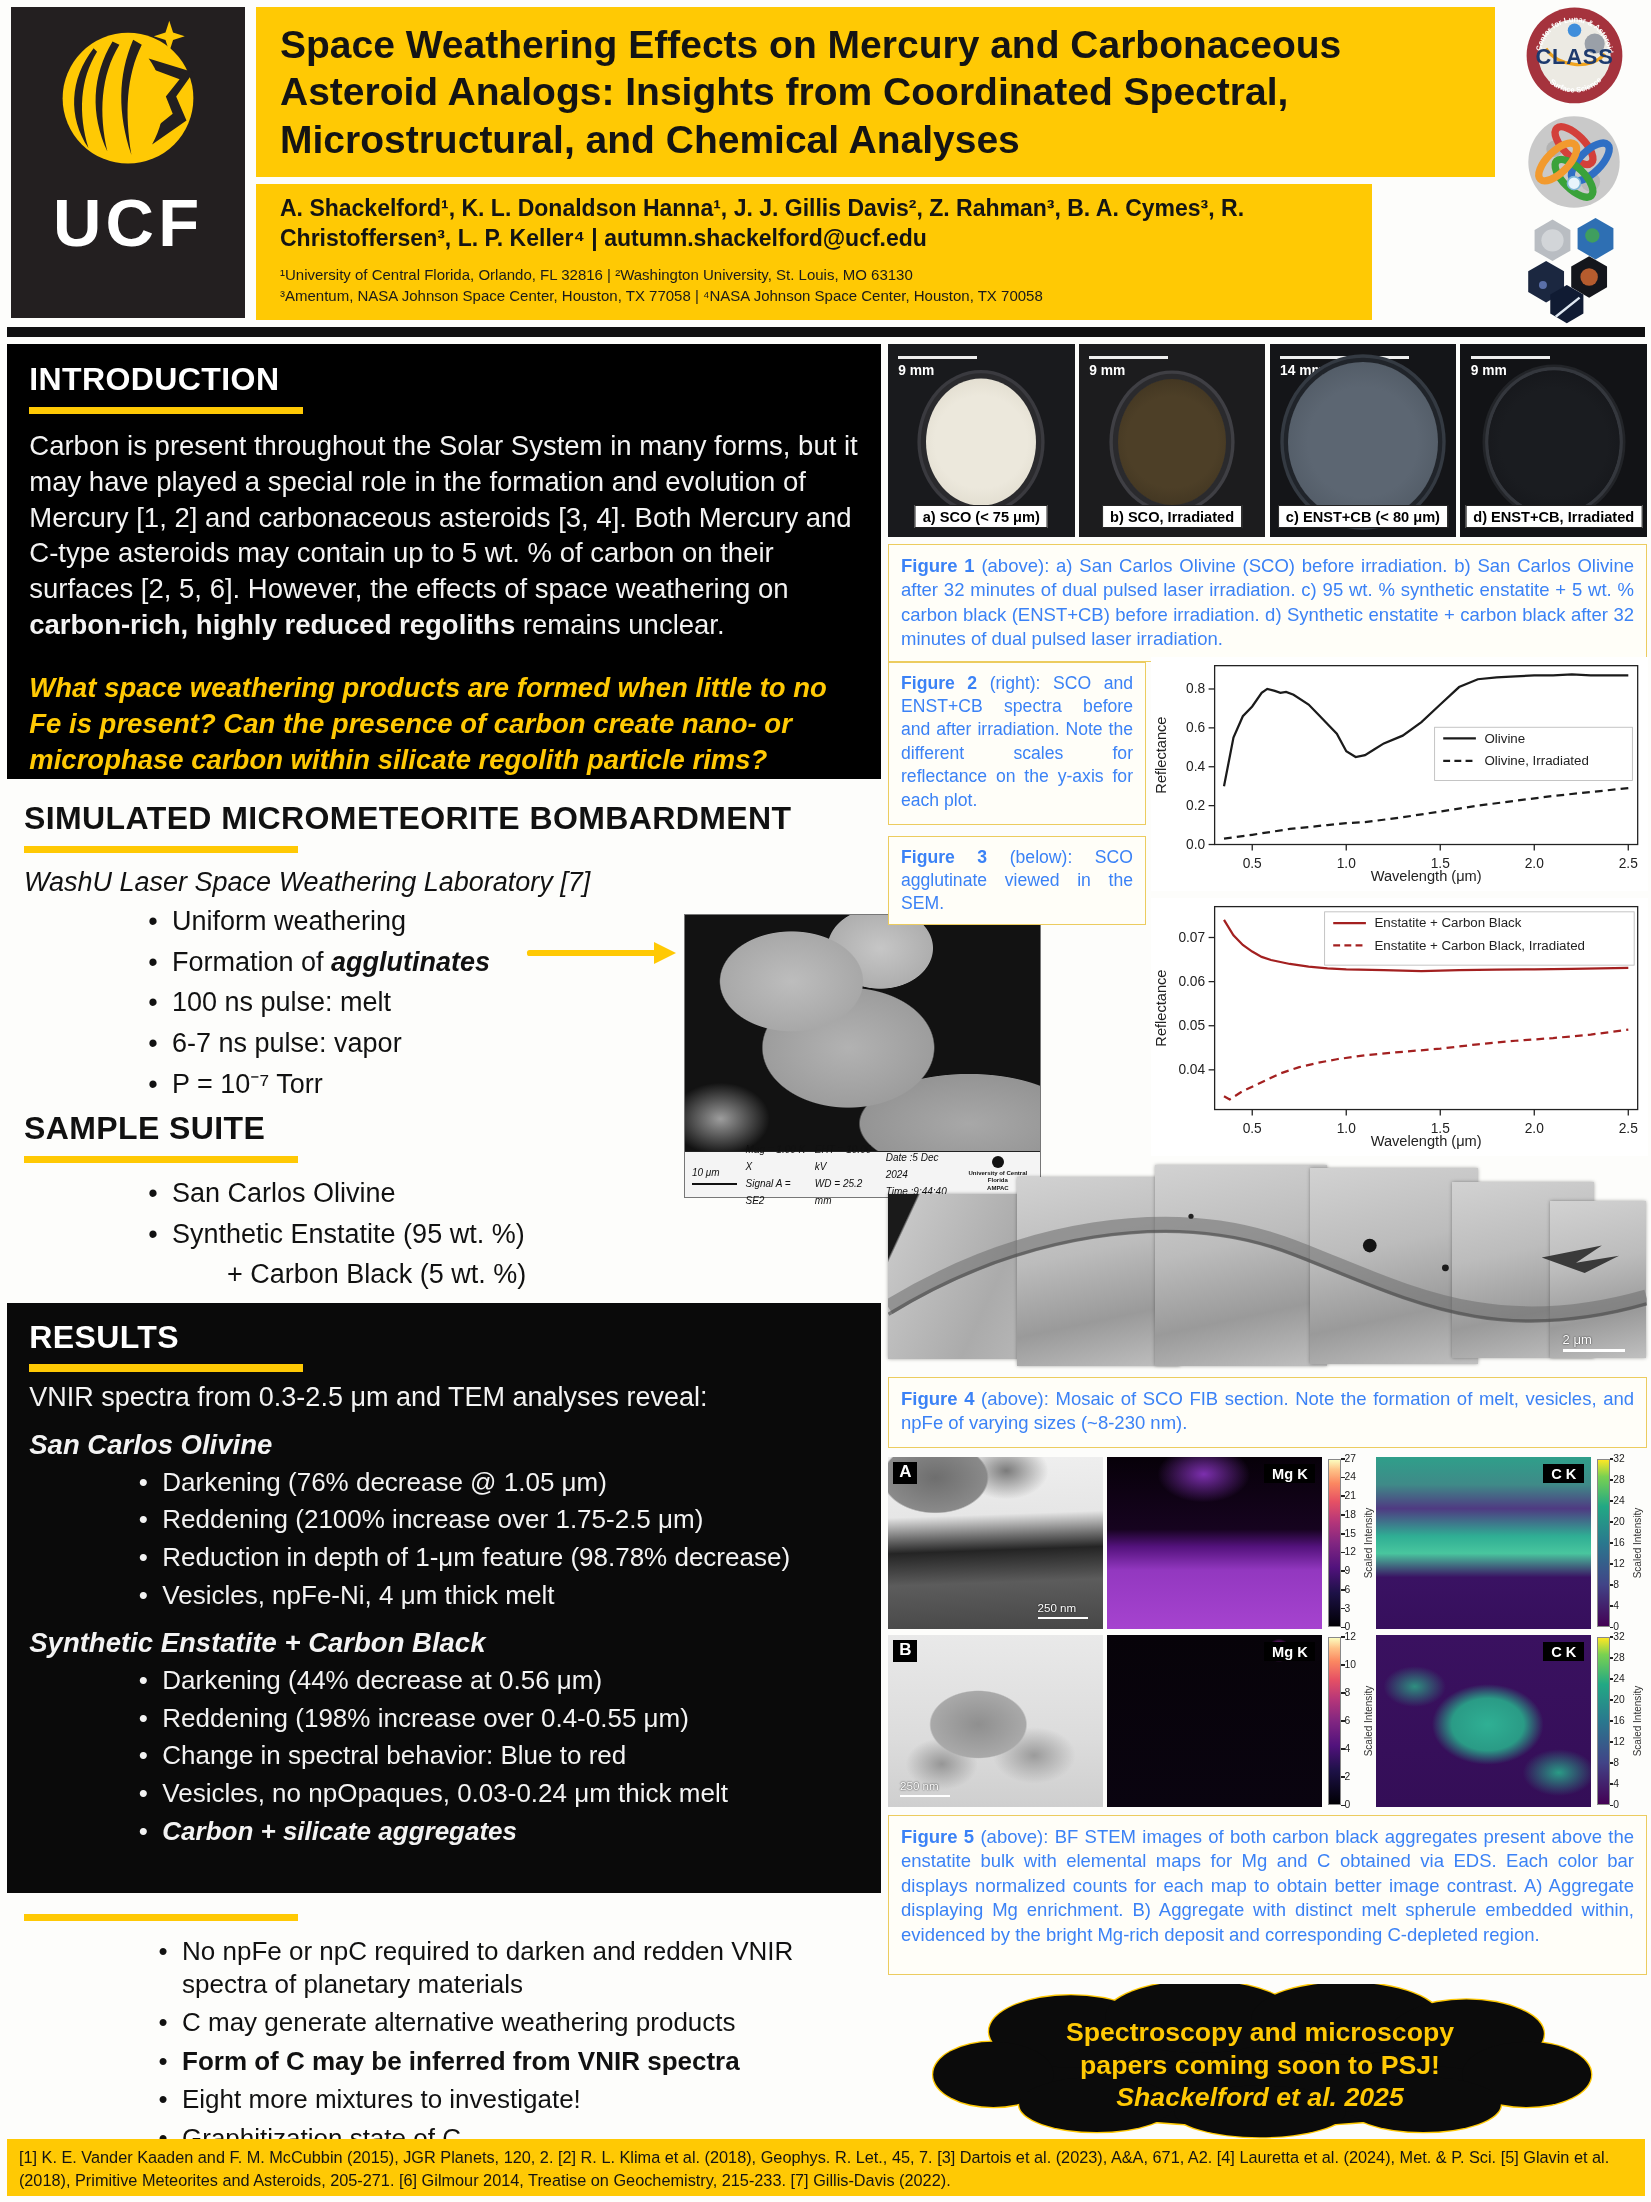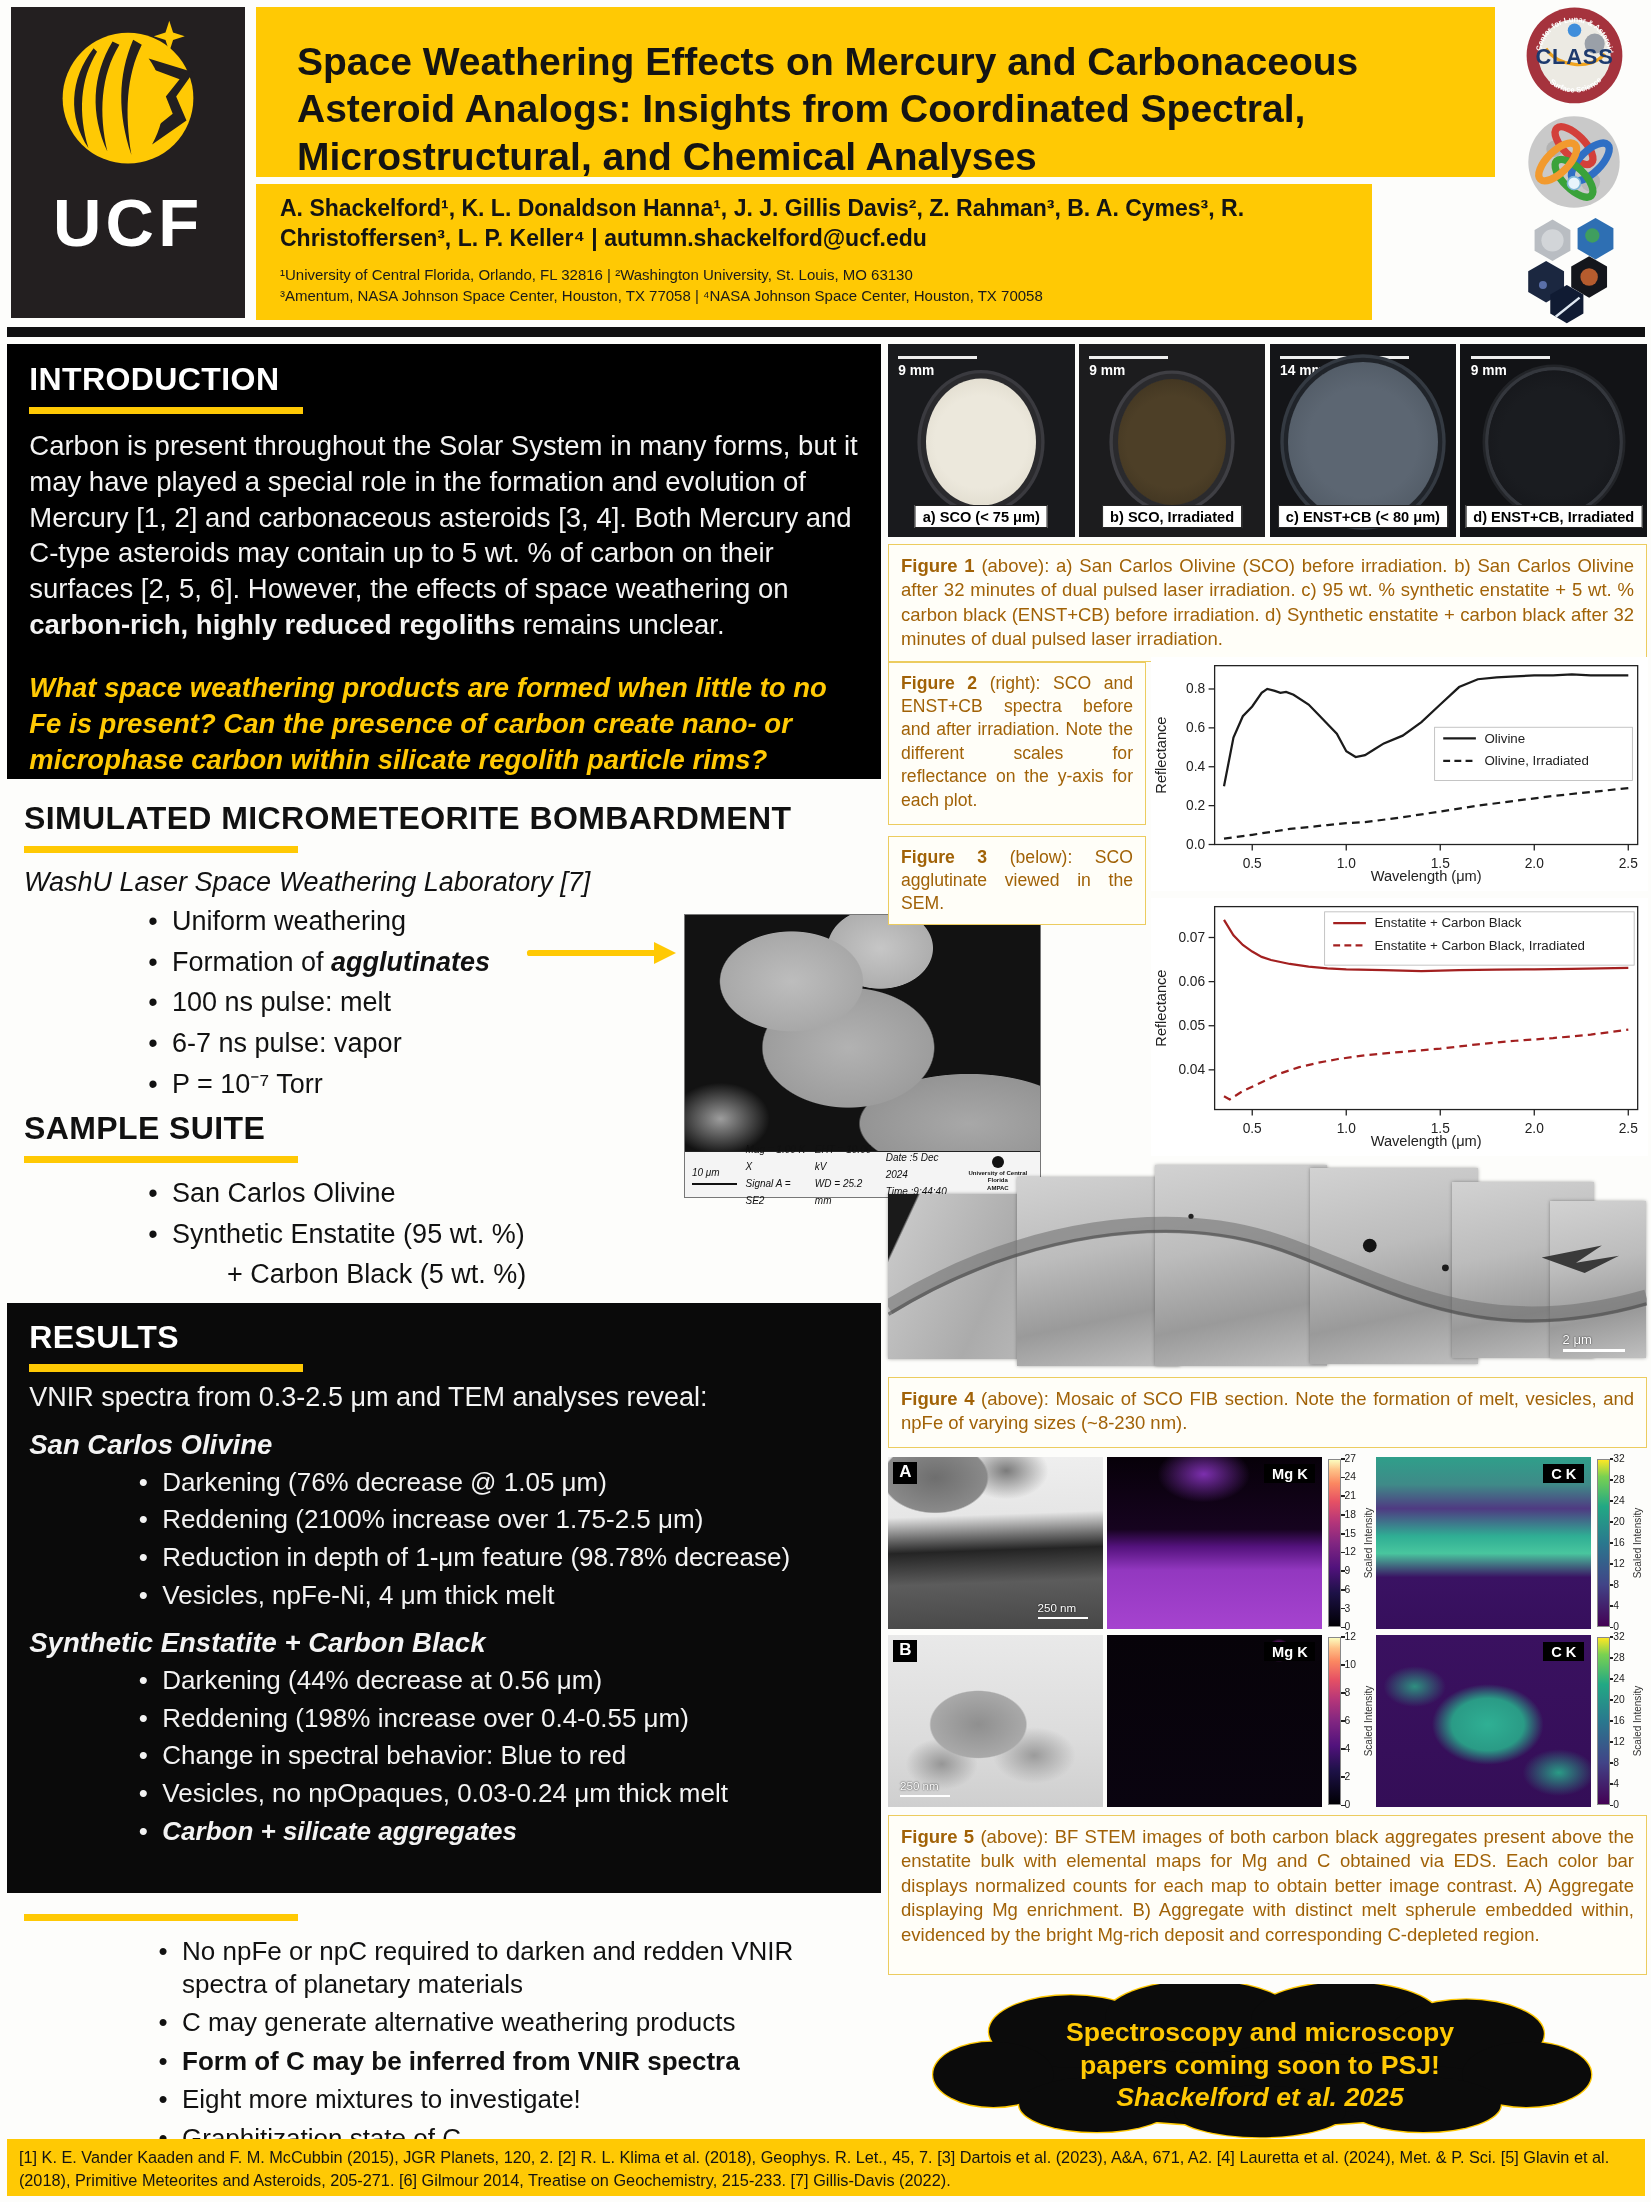--- a/index.html
+++ b/index.html
@@ -2,36 +2,36 @@
 <html style="font-size:13.8px"><head>
 <meta charset="utf-8">
 <style>
 html,body{margin:0;padding:0;background:#ffffff}
 *{box-sizing:border-box}
 .poster{position:relative;width:1652px;height:2203px;background:#fdfdfb;font-family:"Liberation Sans",sans-serif;color:#111;overflow:hidden}
 
 .ucf-box{position:absolute;left:11.2px;top:6.9px;width:234px;height:311px;background:#231f20;display:flex;flex-direction:column;align-items:center}
 .ucf-text{color:#fff;font-weight:800;font-size:67px;letter-spacing:4.3px;margin-top:5.2px}
 .title-box{position:absolute;left:256px;top:6.9px;width:1239px;height:170px;background:#ffc904;padding:13.8px 24px}
-.title-box h1{margin:17px;font-size:39px;line-height:1.22;font-weight:800;color:#141414}
+.title-box h1{margin:0;font-size:39px;line-height:1.22;font-weight:800;color:#141414}
 .authors-box{position:absolute;left:256px;top:184px;width:1116px;height:136px;background:#ffc904;padding:10.3px 24px}
 .authors{font-size:23px;font-weight:800;line-height:1.3;color:#141414}
 .affil{font-size:15px;line-height:1.4;margin-top:10.3px;color:#1a1a1a}
 .logos-col{position:absolute;left:1501px;top:5.2px;width:146px;height:320px;display:flex;flex-direction:column;align-items:center;gap:6.9px}
 .header-rule{position:absolute;left:6.9px;top:327px;width:1638px;height:9.5px;background:#101010}
 
 .sec-h{font-size:32px;font-weight:800;color:#111;letter-spacing:0.4px}
 .sec-h.light{color:#fff}
 .gold-rule{width:274px;height:7.7px;background:#ffc904;margin:8.6px 0 13.8px 0}
 .bullets{margin-left:110px;margin-top:5.2px}
 .bullet{display:flex;margin:6.9px 0;font-size:26px;line-height:1.25;color:inherit}
 .bullet .dot{flex:0 0 38px;text-align:center}
 .bullet .btx{flex:1}
 .bullet.ind{margin-left:55px}
-.cap{position:absolute;background:#fffef8;border:1.7px solid #eccc5f;padding:8.6px 12px;font-size:18.5px;line-height:1.33;color:#a16207;text-align:justify}
+.cap{position:absolute;background:#fffef8;border:1.7px solid #eccc5f;padding:8.6px 12px;font-size:18.5px;line-height:1.33;color:#3b82f6;text-align:justify}
 
 .intro-box{position:absolute;left:6.9px;top:344px;width:874px;height:435px;background:#000000;color:#f3f3f3;padding:17px 22.4px;overflow:hidden}
 .intro-para{font-size:27.5px;line-height:1.3;margin-top:3.4px}
 .question{font-size:27.5px;line-height:1.3;font-weight:800;font-style:italic;color:#ffc904;margin-top:27.5px}
 .bombard{position:absolute;left:24px;top:800px;width:860px;color:#111}
 .subtitle{font-size:27px;font-style:italic;margin:3.4px 0 1.7px 0}
 .bombard .bullet,.suite .bullet{font-size:27px}
 .suite{position:absolute;left:24px;top:1110px;width:619px}
 .arrow{position:absolute;left:527px;top:943px;width:155px;height:20.6px}
 .arrow .line{position:absolute;left:0;top:6.9px;width:129px;height:6px;background:#ffc904;border-radius:2.6px}

